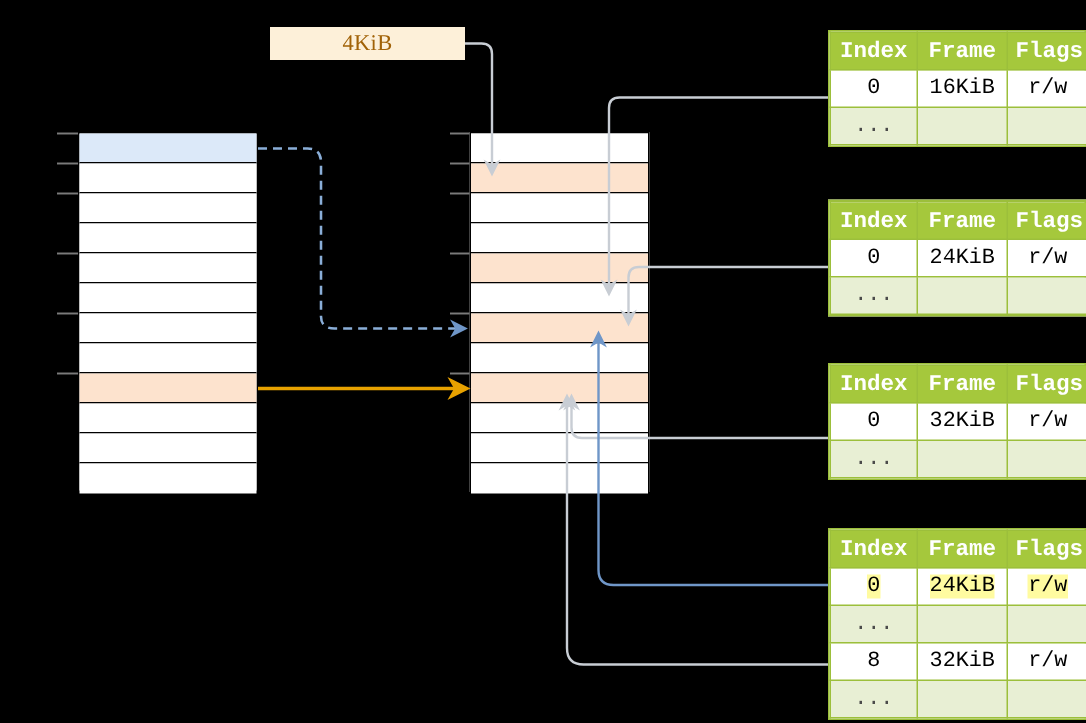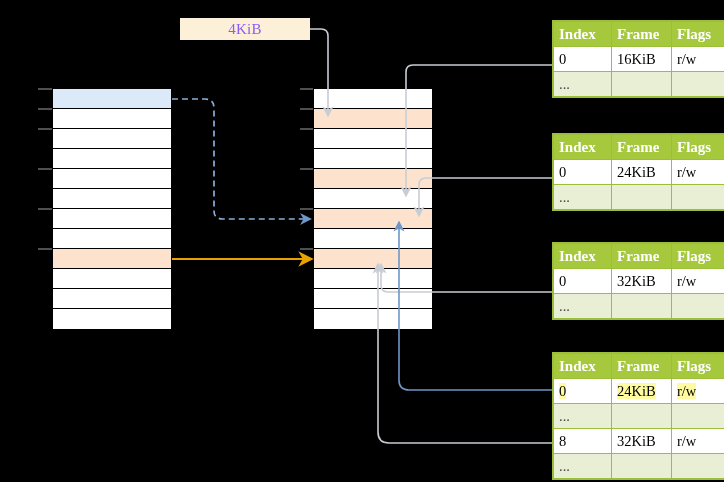--- a/index.html
+++ b/index.html
@@ -9,30 +9,30 @@
   svg.wires{position:absolute;left:0;top:0;width:724px;height:482px;pointer-events:none;}
 
   
   .col{position:absolute;border:1.6px solid #000;box-sizing:border-box;background:#fff;}
   .cell{box-sizing:border-box;border-bottom:1.6px solid #000;background:#fff;}
   .cell:last-child{border-bottom:none;}
   .cell.blue{background:#dce9f9;}
   .cell.peach{background:#fde3ce;}
 
   
-  .labelbox{position:absolute;background:#fdf0d9;color:#8b5cf6;
+  .labelbox{position:absolute;background:#fdf0d9;color:#a16207;
             display:flex;align-items:center;justify-content:center;
             font-size:15px;letter-spacing:.2px;}
 
   
   .ptable{position:absolute;border:1.5px solid #9cbf3b;box-sizing:border-box;
           border-collapse:collapse;background:#fff;}
   .ptable table{border-collapse:collapse;width:100%;height:100%;table-layout:fixed;}
   .ptable th,.ptable td{border:1.3px solid #9cbf3b;padding:0 5px;
-          font-size:14.5px;text-align:left;height:25px;box-sizing:border-box;}
+          font-size:14.5px;text-align:center;height:25px;box-sizing:border-box;font-family:Liberation Mono, monospace;}
   .ptable th{background:#a5c83c;color:#fff;font-weight:bold;font-size:15px;}
   .ptable td{background:#fff;color:#000;}
   .ptable tr.alt td{background:#e8efd4;color:#4a4a4a;}
   .ptable td.hl span{background:#fffba0;}
   .cw1{width:58px;}.cw2{width:60px;}.cw3{width:54px;margin-left:15px;}
 </style>
 </head>
 <body>
 
 <div class="stage">

